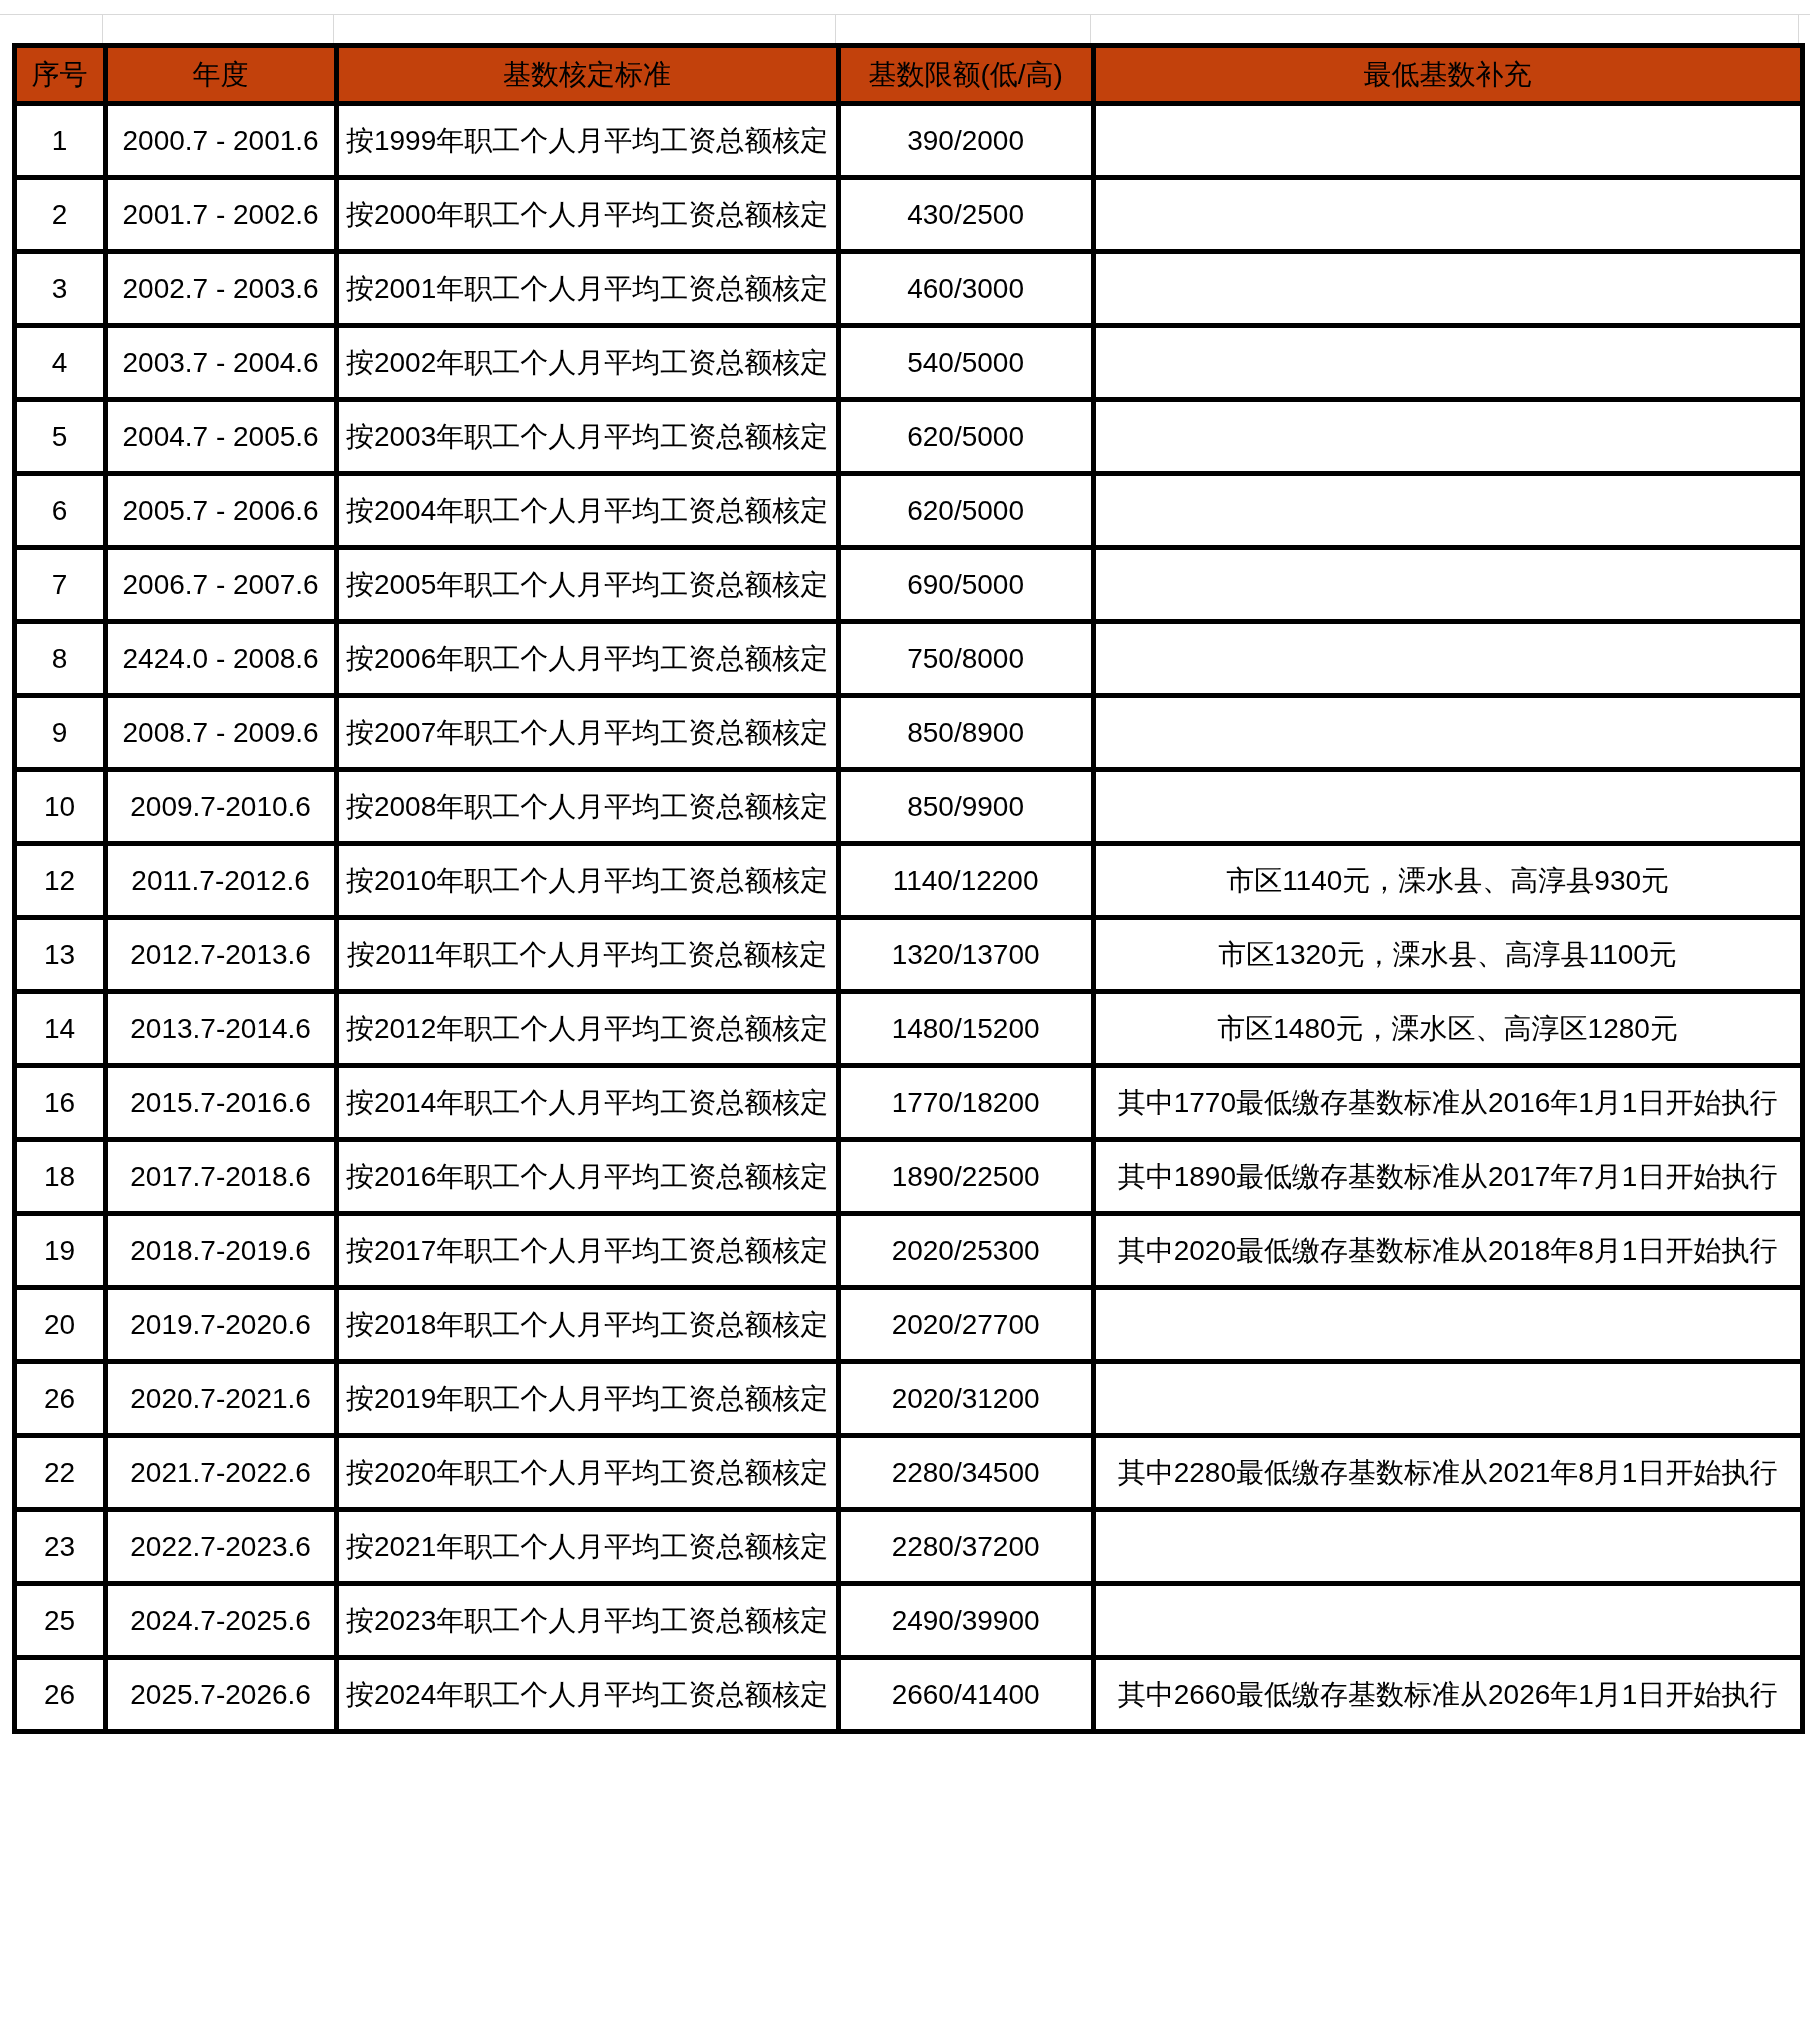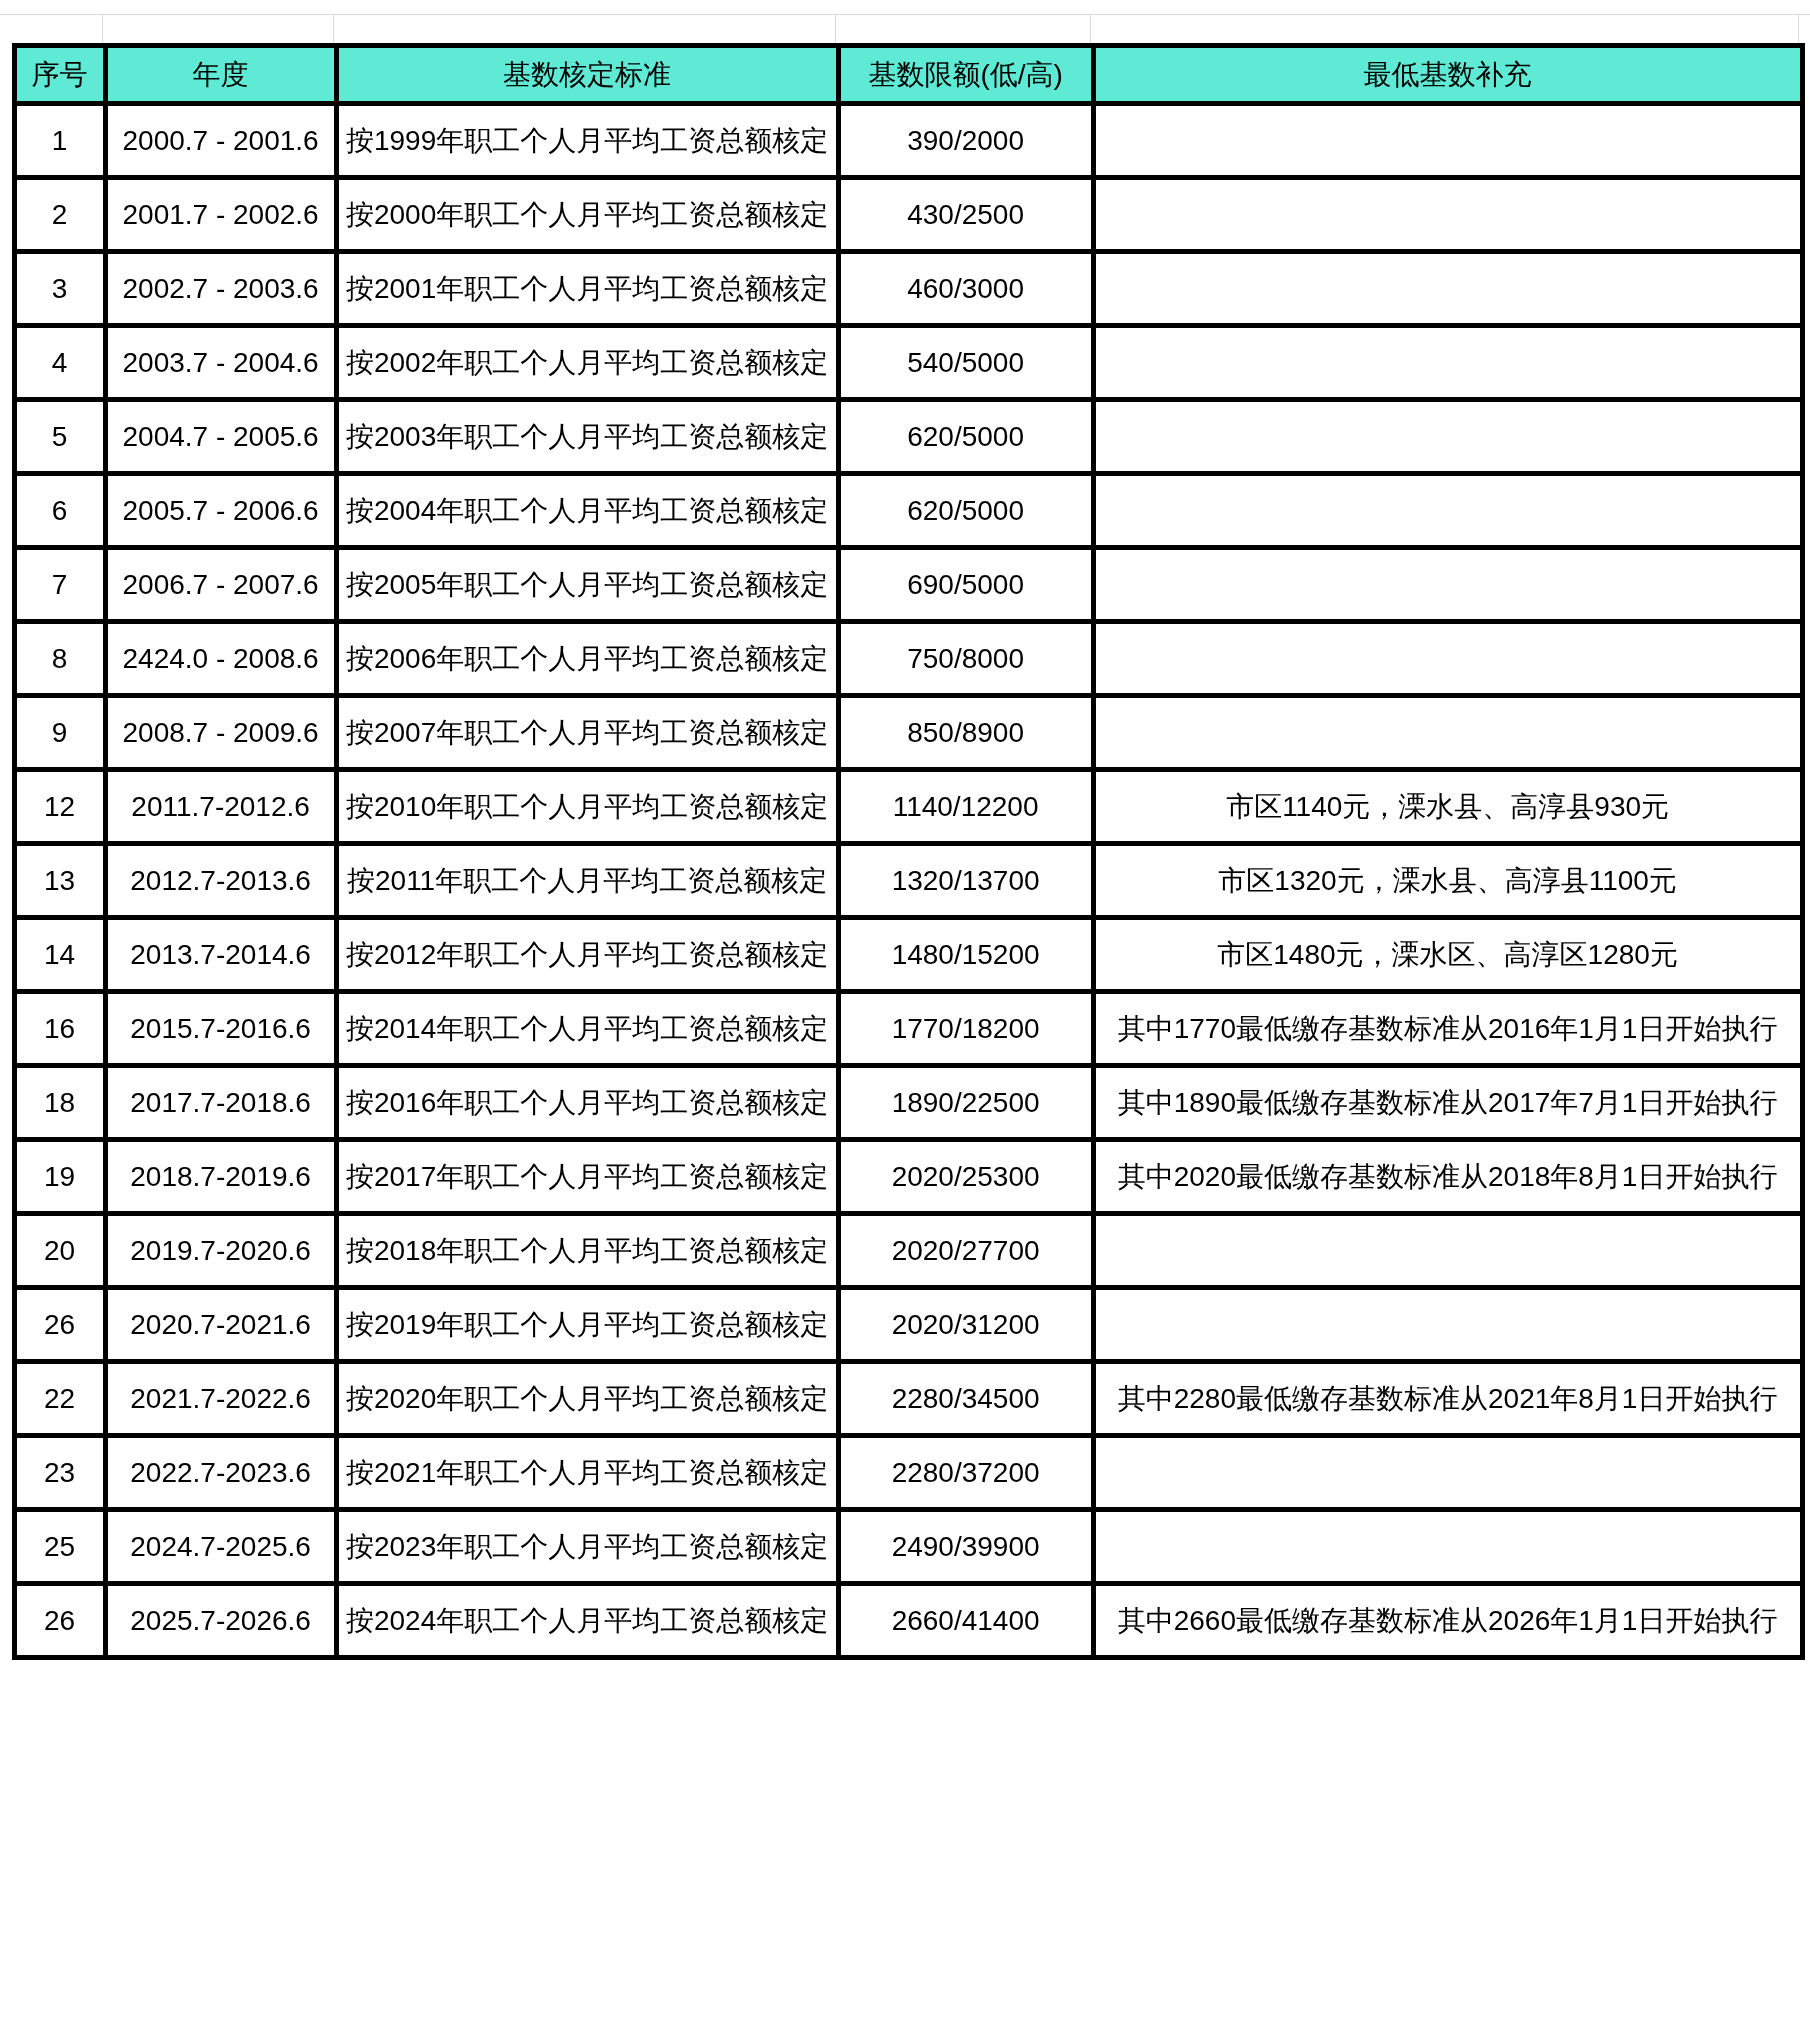--- a/index.html
+++ b/index.html
@@ -48,21 +48,21 @@
     border: 5px solid #000000;
     text-align: center;
     vertical-align: middle;
     padding: 0 5px;
     overflow: hidden;
     white-space: nowrap;
     font-size: 28px;
     font-weight: normal;
   }
   .base-table thead th {
-    background: #5eead4;
+    background: #c2410c;
     height: 53px;
   }
   .base-table tbody td {
     background: #ffffff;
     height: 69px;
   }
   col.col-no   { width: 91px; }
   col.col-year { width: 231px; }
   col.col-std  { width: 502px; }
   col.col-lim  { width: 255px; }
@@ -155,20 +155,27 @@
         <td></td>
       </tr>
       <tr>
         <td>9</td>
         <td>2008.7 - 2009.6</td>
         <td>按2007年职工个人月平均工资总额核定</td>
         <td>850/8900</td>
         <td></td>
       </tr>
       <tr>
+        <td>10</td>
+        <td>2009.7-2010.6</td>
+        <td>按2008年职工个人月平均工资总额核定</td>
+        <td>850/9900</td>
+        <td></td>
+      </tr>
+      <tr>
         <td>12</td>
         <td>2011.7-2012.6</td>
         <td>按2010年职工个人月平均工资总额核定</td>
         <td>1140/12200</td>
         <td>市区1140元，溧水县、高淳县930元</td>
       </tr>
       <tr>
         <td>13</td>
         <td>2012.7-2013.6</td>
         <td>按2011年职工个人月平均工资总额核定</td>

